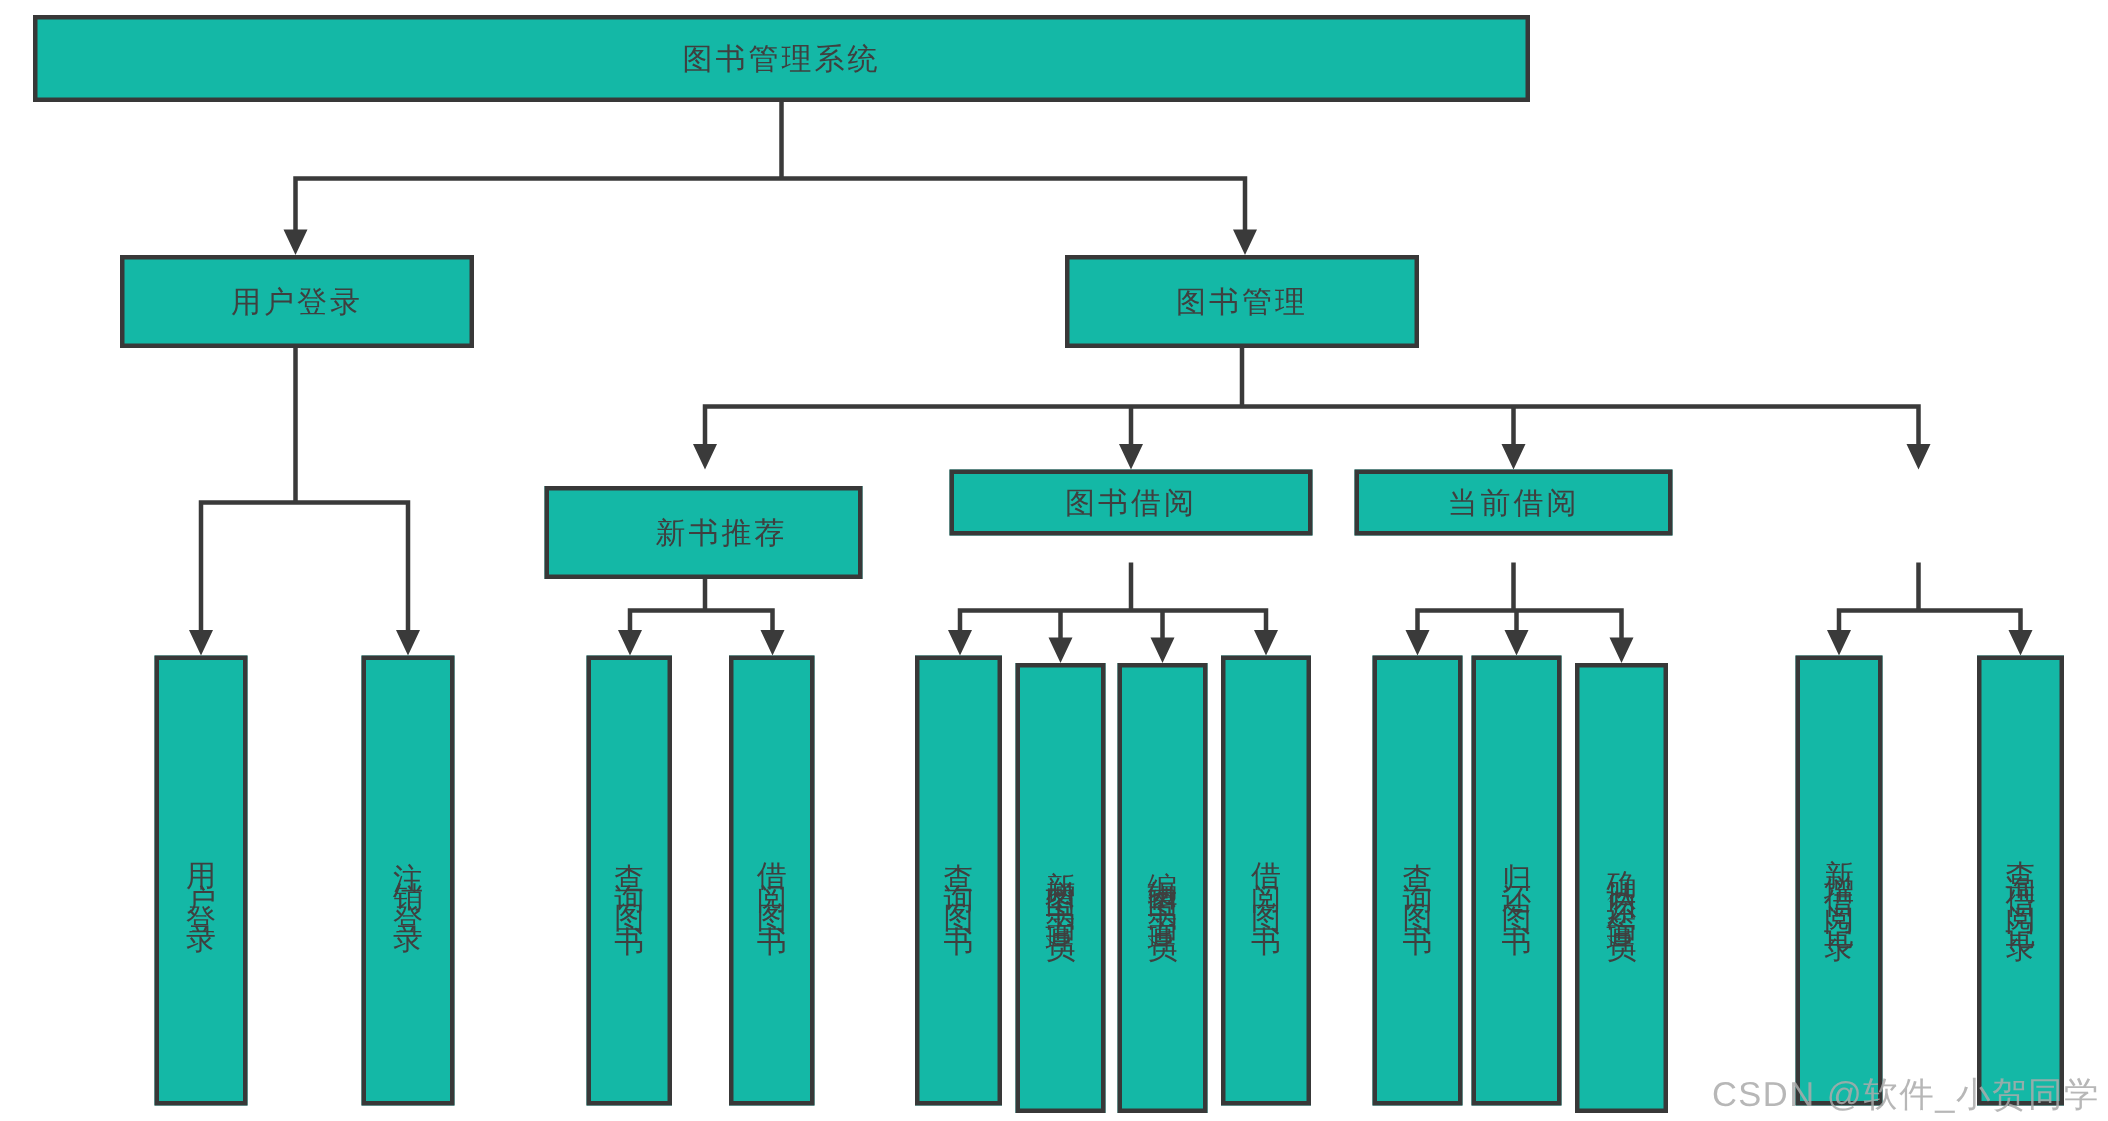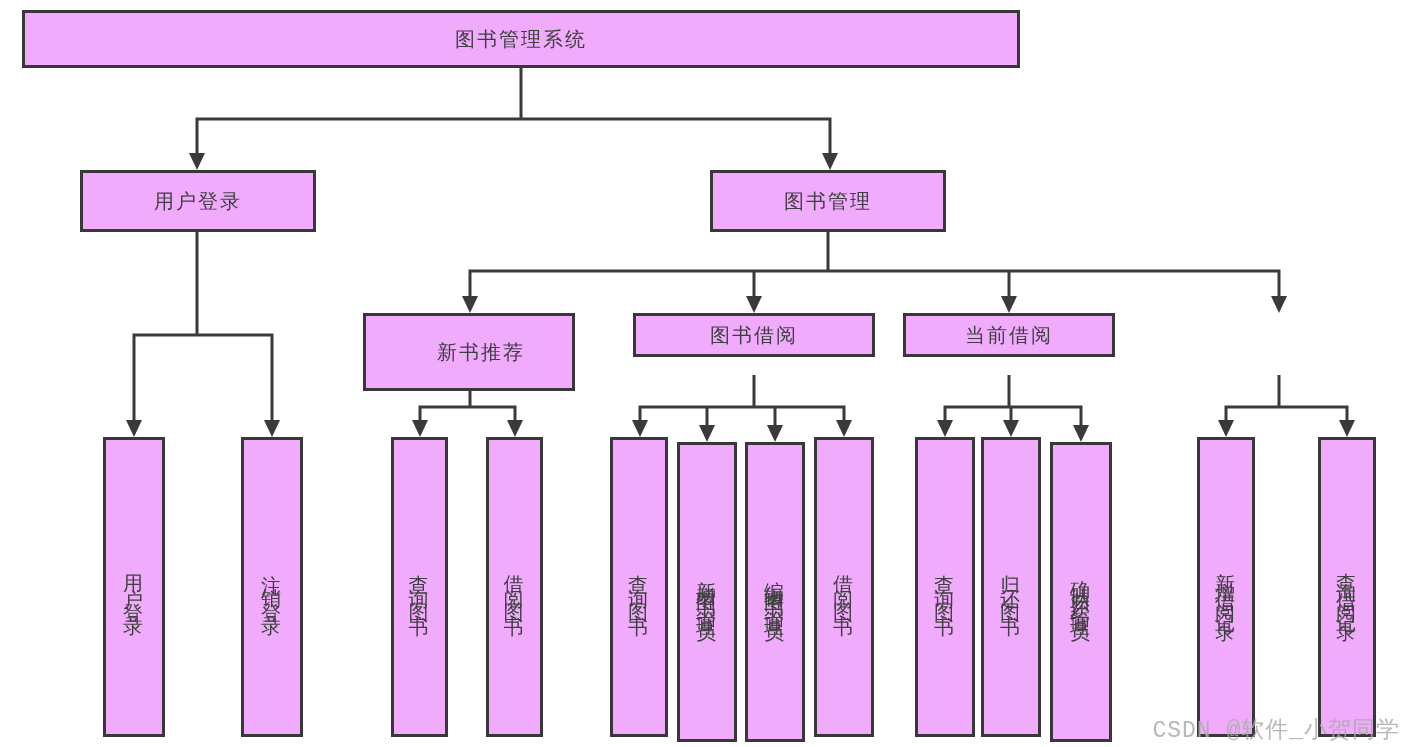--- a/index.html
+++ b/index.html
@@ -13,21 +13,21 @@
   }
   .connectors {
     position: absolute;
     left: 0; top: 0;
     width: 1405px; height: 747px;
     z-index: 1;
   }
   .node {
     position: absolute;
     box-sizing: border-box;
-    background: #f0abfc;
+    background: #14b8a6;
     border: 3px solid #383838;
     display: flex;
     align-items: center;
     justify-content: center;
     color: #3f3f3f;
     z-index: 2;
   }
   .hbox { font-size: 20px; letter-spacing: 2px; }
   .vbox {
     writing-mode: vertical-rl;
@@ -38,21 +38,20 @@
   .vbox.long { letter-spacing: 6px; }
   .watermark {
     position: absolute;
     right: 5px;
     bottom: 2px;
     font-size: 23px;
     color: rgba(170,170,170,0.85);
     letter-spacing: 1px;
     z-index: 5;
     white-space: nowrap;
-    font-family: Liberation Mono, monospace;
   }
 </style>
 </head>
 <body>
 
 <div class="stage">
 
   <svg class="connectors" viewBox="0 0 1405 747" xmlns="http://www.w3.org/2000/svg">
     <path fill="none" stroke="#3a3a3a" stroke-width="3" d="M521 68V119 M195.5 119H831.5 M197 119V155 M830 119V155
          M197 232V335 M132.5 335H273.5 M134 335V422 M272 335V422
@@ -71,21 +70,21 @@
          M937 420L953 420L945 437Z M1003 420L1019 420L1011 437Z
          M1073 425L1089 425L1081 442Z
          M1218 420L1234 420L1226 437Z M1339 420L1355 420L1347 437Z"></path>
   </svg>
 
   <div class="node hbox" style="left:22px; top:10px; width:998px; height:58px;">图书管理系统</div>
 
   <div class="node hbox" style="left:80px; top:170px; width:236px; height:62px;">用户登录</div>
   <div class="node hbox" style="left:710px; top:170px; width:236px; height:62px;text-align:right;">图书管理</div>
 
-  <div class="node hbox" style="left:363px; top:313px; width:212px; height:78px;padding-left:24px;">新书推荐</div>
+  <div class="node hbox" style="left:363px; top:324px; width:212px; height:62px;padding-left:24px;">新书推荐</div>
   <div class="node hbox" style="left:633px; top:313px; width:242px; height:44px;">图书借阅</div>
   <div class="node hbox" style="left:903px; top:313px; width:212px; height:44px;">当前借阅</div>
 
   <div class="node vbox" style="left:103px; top:437px; width:62px; height:300px;">用户登录</div>
   <div class="node vbox" style="left:241px; top:437px; width:62px; height:300px;">注销登录</div>
 
   <div class="node vbox" style="left:391px; top:437px; width:57px; height:300px;">查询图书</div>
   <div class="node vbox" style="left:486px; top:437px; width:57px; height:300px;">借阅图书</div>
 
   <div class="node vbox" style="left:610px; top:437px; width:58px; height:300px;">查询图书</div>

